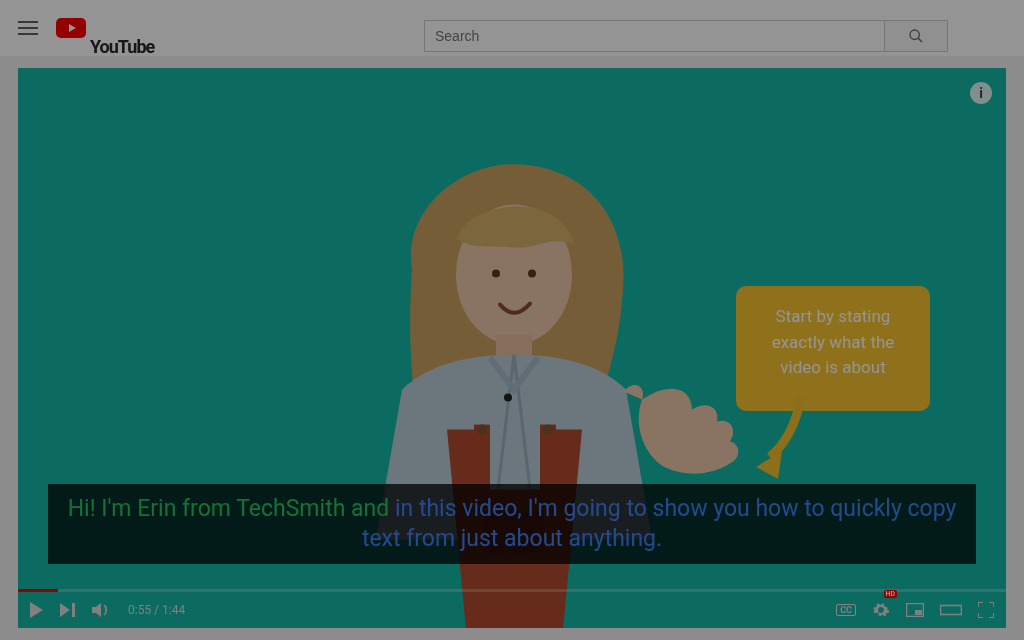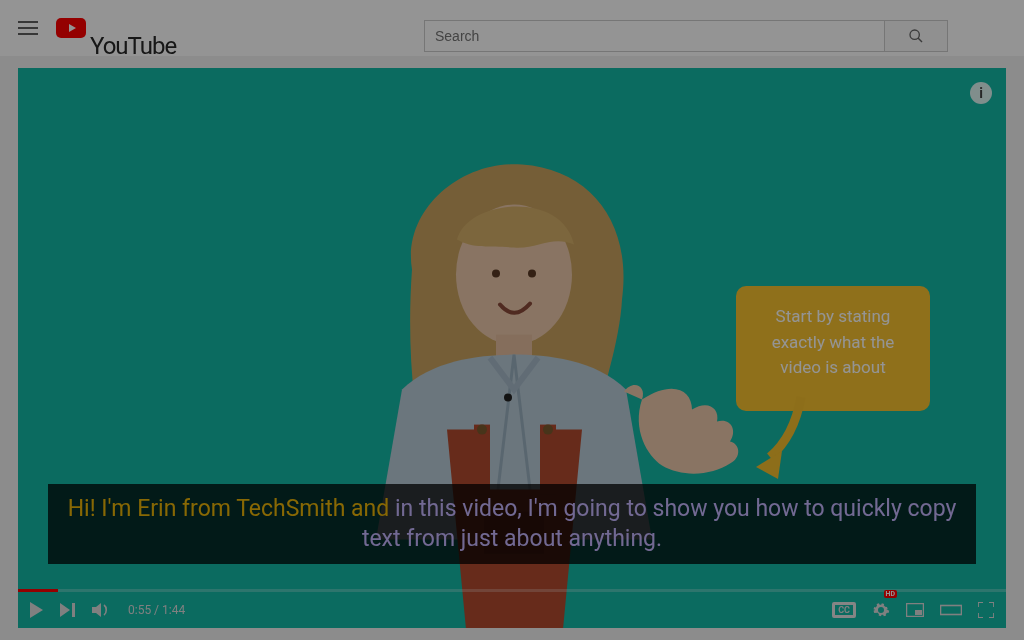--- a/index.html
+++ b/index.html
@@ -31,22 +31,22 @@
     display: flex; align-items: center; justify-content: center;
   }
   .logo-play::after {
     content: "";
     border-left: 7px solid #fff;
     border-top: 4px solid transparent;
     border-bottom: 4px solid transparent;
     margin-left: 2px;
   }
   .logo-text {
-    font-weight: 400;
-    font-size: 24px;
+    font-weight: 700;
+    font-size: 18px;
     letter-spacing: -1px;
     color: #282828;
     margin-left: 2px;
     margin-top: 36px;
   }
   .search-wrap {
     margin-left: auto;
     display: flex;
     height: 32px;
     margin-right: 60px;
@@ -110,22 +110,22 @@
     position: absolute;
     left: 30px; right: 30px;
     bottom: 64px;
     background: rgba(0,0,0,0.75);
     padding: 10px 14px;
     text-align: center;
     font-size: 23px;
     line-height: 1.3;
     color: #fff;
   }
-  .caption-pre { color: #eab308; }
-  .caption-hi  { color: #c4b5fd; display: inline; }
+  .caption-pre { color: #22c55e; }
+  .caption-hi  { color: #3b82f6; display: inline; }
 
   
   .progress {
     position: absolute;
     bottom: 36px; left: 0; right: 0;
     height: 3px;
     background: rgba(255,255,255,0.25);
   }
   .progress-played {
     height: 100%; width: 4%;
@@ -145,21 +145,21 @@
   }
   .ctrl-btn {
     display: flex; align-items: center; justify-content: center;
     cursor: pointer;
     height: 100%;
   }
   .controls .spacer { flex: 1; }
   .cc-pill {
     font-size: 9px;
     font-weight: 700;
-    border: 3px solid #e5e5e5;
+    border: 1px solid #e5e5e5;
     padding: 0 3px;
     border-radius: 2px;
     color: #ddd;
   }
   .hd-badge {
     background: #ff0000;
     color: #fff;
     font-size: 7px;
     font-weight: 700;
     padding: 0 2px;

